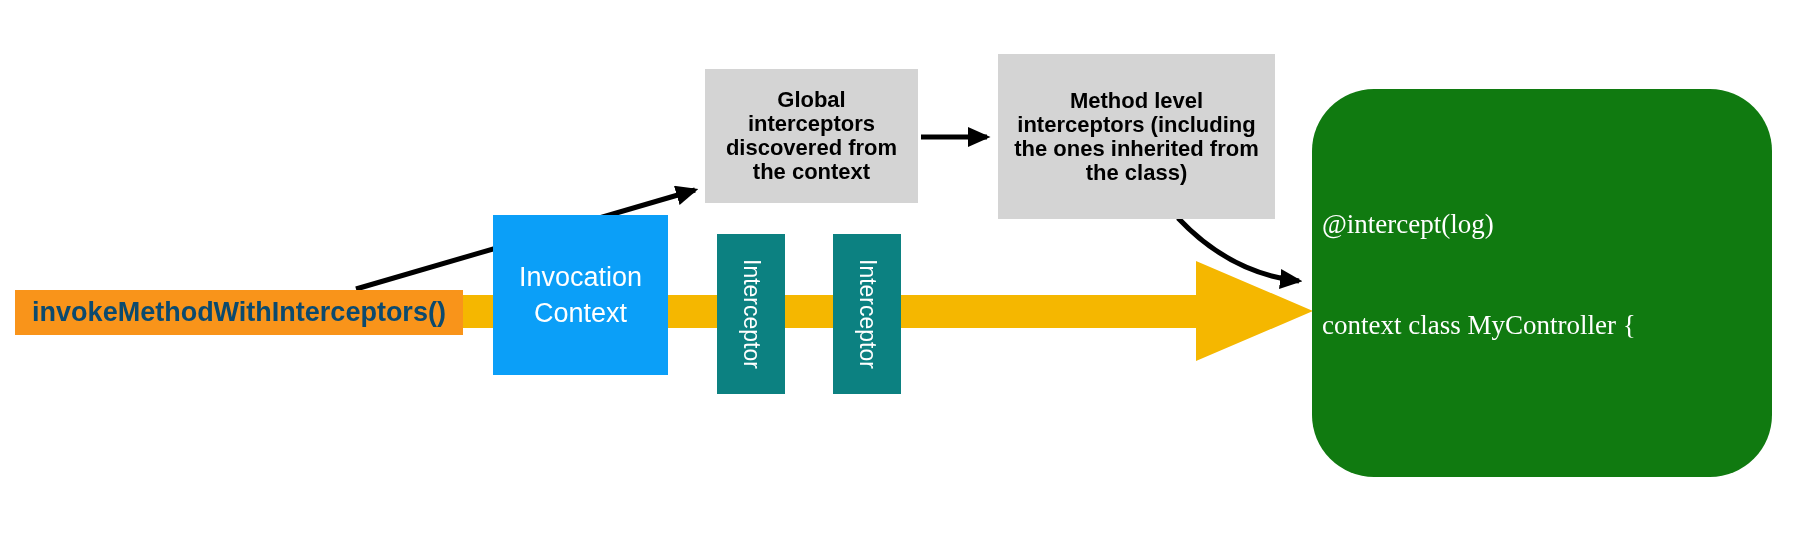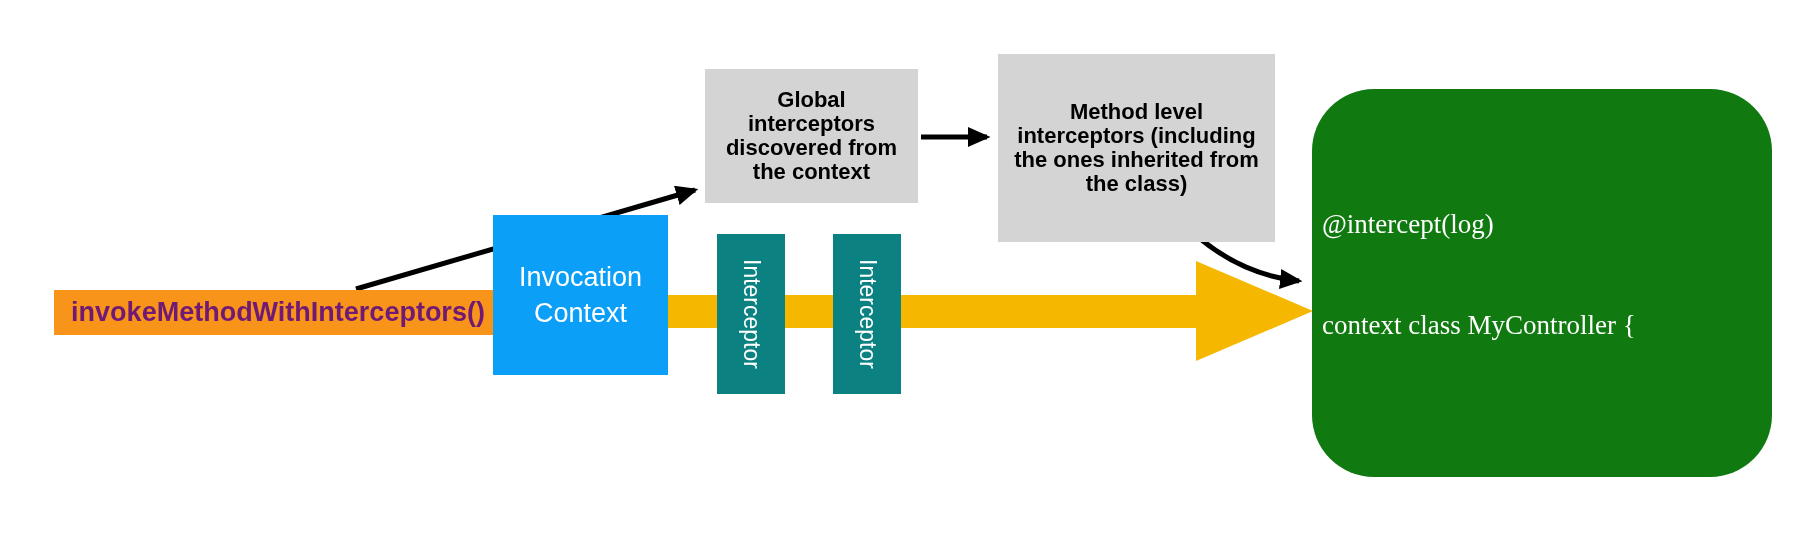--- a/index.html
+++ b/index.html
@@ -16,23 +16,22 @@
     left: 0; top: 0;
     width: 1800px; height: 534px;
     z-index: 1;
   }
   .box { position: absolute; z-index: 2; box-sizing: border-box; }
 
   .orange-box {
     left: 15px; top: 290px; width: 448px; height: 45px;
     background: #F9941A;
     display: flex; align-items: center; justify-content: center;
-    font-size: 27px; font-weight: bold; color: #701a75;
+    font-size: 27px; font-weight: bold; color: #0c4a6e;
     white-space: nowrap;
-    margin-left: 39px;
   }
   .blue-box {
     left: 493px; top: 215px; width: 175px; height: 160px;
     background: #0B9FF8;
     display: flex; align-items: center; justify-content: center;
     text-align: center;
     font-size: 27px; color: #ffffff; line-height: 36px;
   }
   .teal-box {
     top: 234px; width: 68px; height: 160px;
@@ -44,21 +43,21 @@
   .teal-1 { left: 717px; }
   .teal-2 { left: 833px; }
 
   .gray-box {
     background: #D4D4D4;
     display: flex; align-items: center; justify-content: center;
     text-align: center;
     font-size: 22px; font-weight: bold; color: #000000; line-height: 24px;
   }
   .gray-1 { left: 705px; top: 69px;  width: 213px; height: 134px; padding: 0 10px; }
-  .gray-2 { left: 998px; top: 54px;  width: 277px; height: 188px; padding: 0 8px; }
+  .gray-2 { left: 998px; top: 54px;  width: 277px; height: 165px; padding: 0 8px; }
 
   .green-box {
     left: 1312px; top: 89px; width: 460px; height: 388px;
     background: #107A10;
     border-radius: 62px;
     font-family: Liberation Serif, serif;
   }
   .code {
     position: absolute;
     left: 10px; top: 52px;

